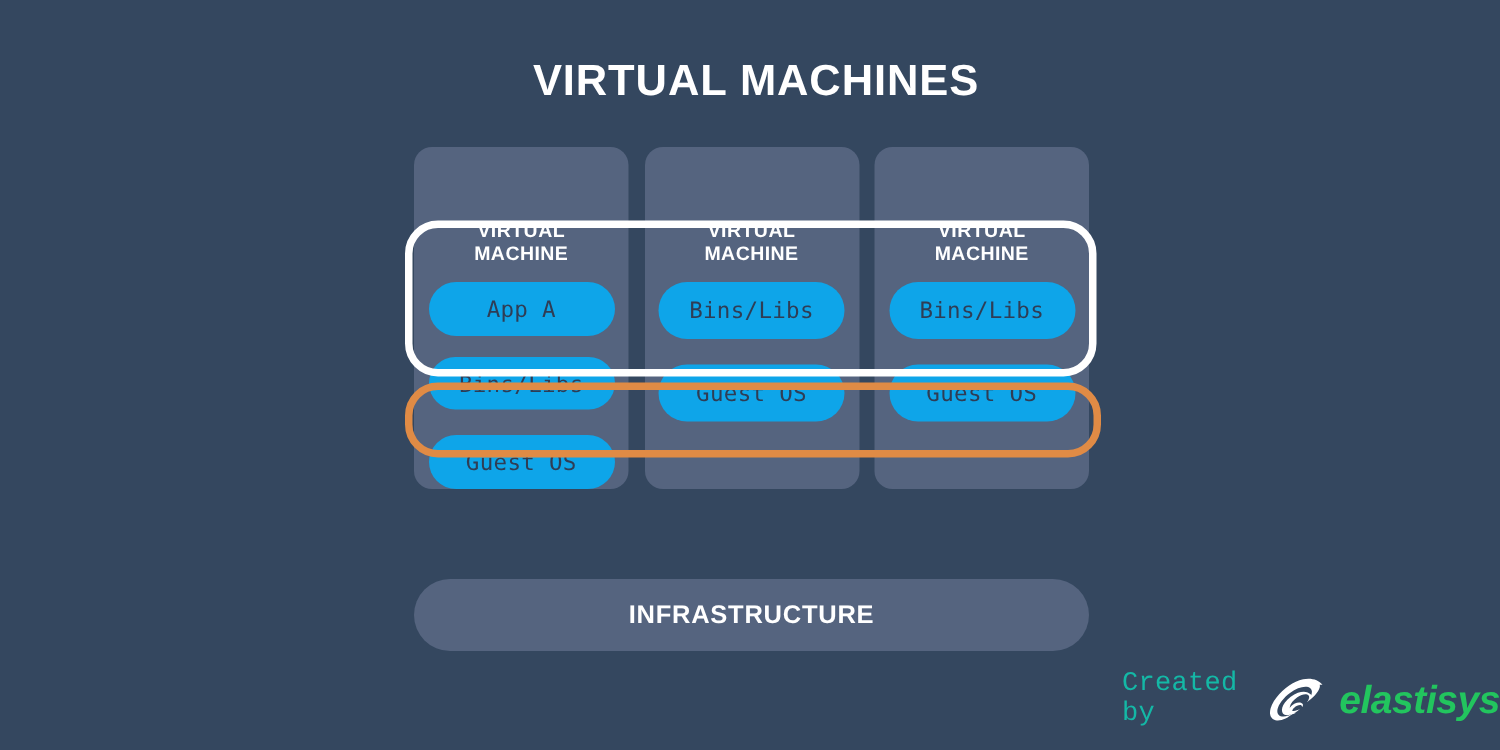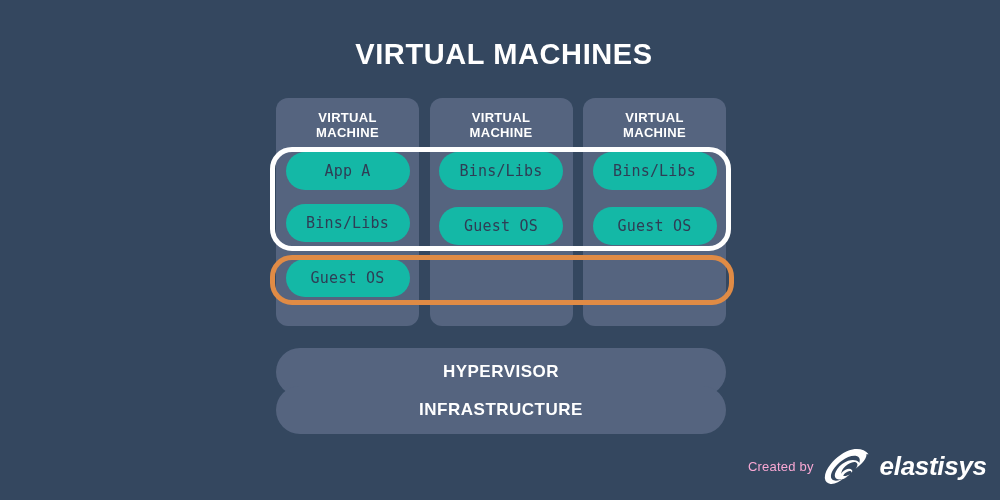--- a/index.html
+++ b/index.html
@@ -60,26 +60,27 @@
 
   .vm-header {
     color: #ffffff;
     font-size: 13px;
     font-weight: bold;
     line-height: 15px;
     text-align: center;
     letter-spacing: 0.3px;
     margin-bottom: 12px;
     white-space: pre-line;
+    margin-top: 36px;
   }
 
   .pill {
     width: 124px;
     height: 38px;
-    background: #14b8a6;
+    background: #0ea5e9;
     border-radius: 19px;
     color: #2f3d55;
     font-family: "DejaVu Sans Mono", monospace;
     font-size: 15px;
     display: flex;
     align-items: center;
     justify-content: center;
     letter-spacing: 0.2px;
   }
 
@@ -134,34 +135,34 @@
     position: absolute;
     left: 748px;
     top: 448px;
     height: 36px;
     display: flex;
     align-items: center;
     gap: 10px;
   }
 
   .credit-text {
-    color: #f9a8d4;
-    font-family: Liberation Sans, sans-serif;
-    font-size: 13px;
+    color: #14b8a6;
+    font-family: Liberation Mono, monospace;
+    font-size: 18px;
     letter-spacing: 0.2px;
   }
 
   .logo-mark {
     width: 46px;
     height: 36px;
     display: block;
   }
 
   .logo-word {
-    color: #ffffff;
+    color: #22c55e;
     font-size: 26px;
     font-weight: bold;
     font-style: italic;
     letter-spacing: -0.3px;
   }
 </style>
 </head>
 <body>
 
 <div id="stage">
@@ -190,21 +191,20 @@
 MACHINE</div>
       <div class="pill bins">Bins/Libs</div>
       <div class="pill guest">Guest OS</div>
     </div>
 
   </div>
 
   <div class="outline outline-white"></div>
   <div class="outline outline-orange"></div>
 
-  <div class="bar bar-hypervisor">HYPERVISOR</div>
   <div class="bar bar-infrastructure">INFRASTRUCTURE</div>
 
   <div class="credit">
     <span class="credit-text">Created by</span>
     <svg class="logo-mark" viewBox="0 0 46 36">
       <path fill="#ffffff" d="M44.6 6.2C41.3 1.8 34.8 0.2 28.4 1.6 20.3 3.4 12.2 9.2 6.4 16.6 2.6 21.4 0.4 26.6 0.9 30.6c0.4 3.2 2.6 5 5.6 5.3 4.2 0.4 9.4-2.1 13.8-6.2-3.9 2.5-7.9 3.6-10.6 2.6-2.2-0.8-3.2-2.9-2.6-5.7 0.9-4.3 5-9.7 10.4-13.7 5.1-3.8 10.5-5.7 14.2-5.1 2.3 0.4 3.7 1.7 4 3.6 0.4 2.6-1.2 6-4.2 9.3 5.3-3.6 9.4-8.2 10.6-11.9 0.4-1.1 0.4-2 0.1-2.6-0.1-0.2-0.1 0.1 2.4 0z"></path>
       <path fill="#ffffff" d="M34.9 14.3c-2.3-2.6-6.4-3.1-10.8-1.5-4.1 1.5-8.2 4.6-10.8 8.2-2.1 2.9-3 5.8-2.3 7.8 0.6 1.8 2.3 2.8 4.6 2.7 3.3-0.1 7.3-2.2 10.4-5.3-2.6 1.6-5.3 2.2-7 1.5-1.3-0.5-1.9-1.7-1.6-3.3 0.5-2.5 3-5.6 6.2-7.8 3-2 6.2-2.9 8.1-2.3 0.9 0.3 1.5 0.9 1.7 1.7 0.2 0.9-0.1 2-0.8 3.2 2.3-1.8 3.6-3.7 2.3-4.9z"></path>
       <path fill="#ffffff" d="M27.9 21.9c-1.4-1.4-3.9-1.4-6.4-0.1-2.3 1.2-4.3 3.3-5.1 5.2-0.6 1.5-0.4 2.8 0.6 3.4 1.3 0.8 3.6 0.3 5.8-1.1-1.4 0.5-2.6 0.5-3.2 0-0.5-0.4-0.5-1.2-0.1-2 0.6-1.3 2.2-2.8 3.9-3.6 1.6-0.8 3-0.9 3.7-0.3 0.4 0.3 0.5 0.8 0.4 1.4 0.9-1.1 1.1-2.2 0.4-2.9z"></path>
     </svg>
     <span class="logo-word">elastisys</span>

